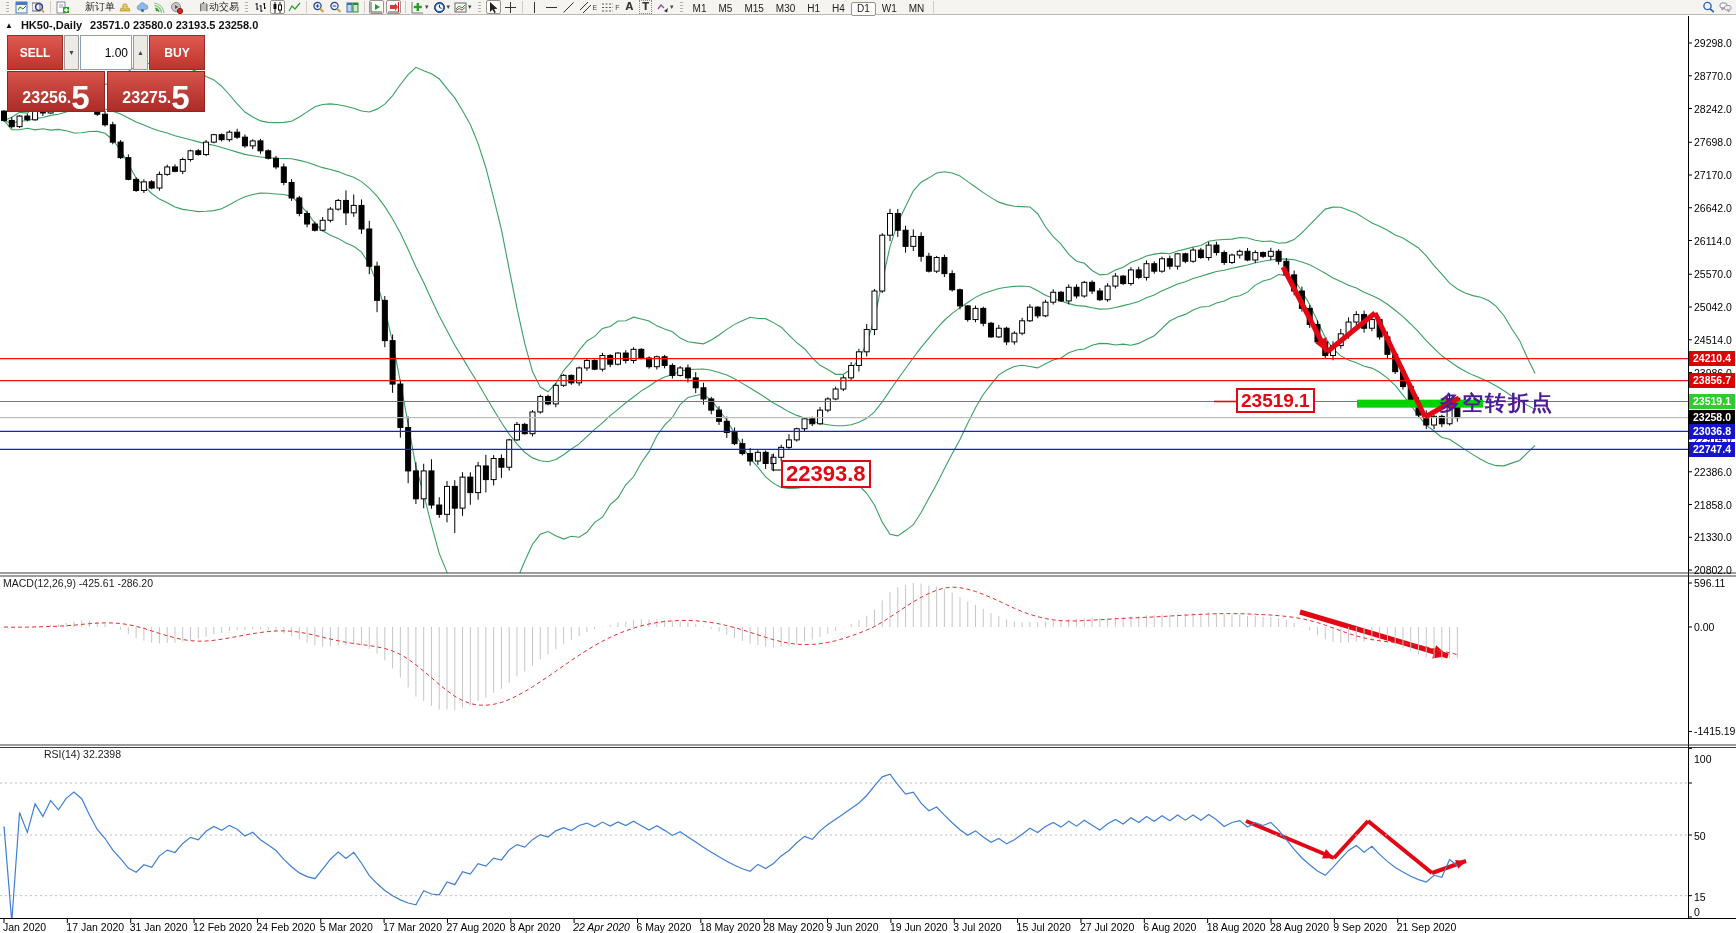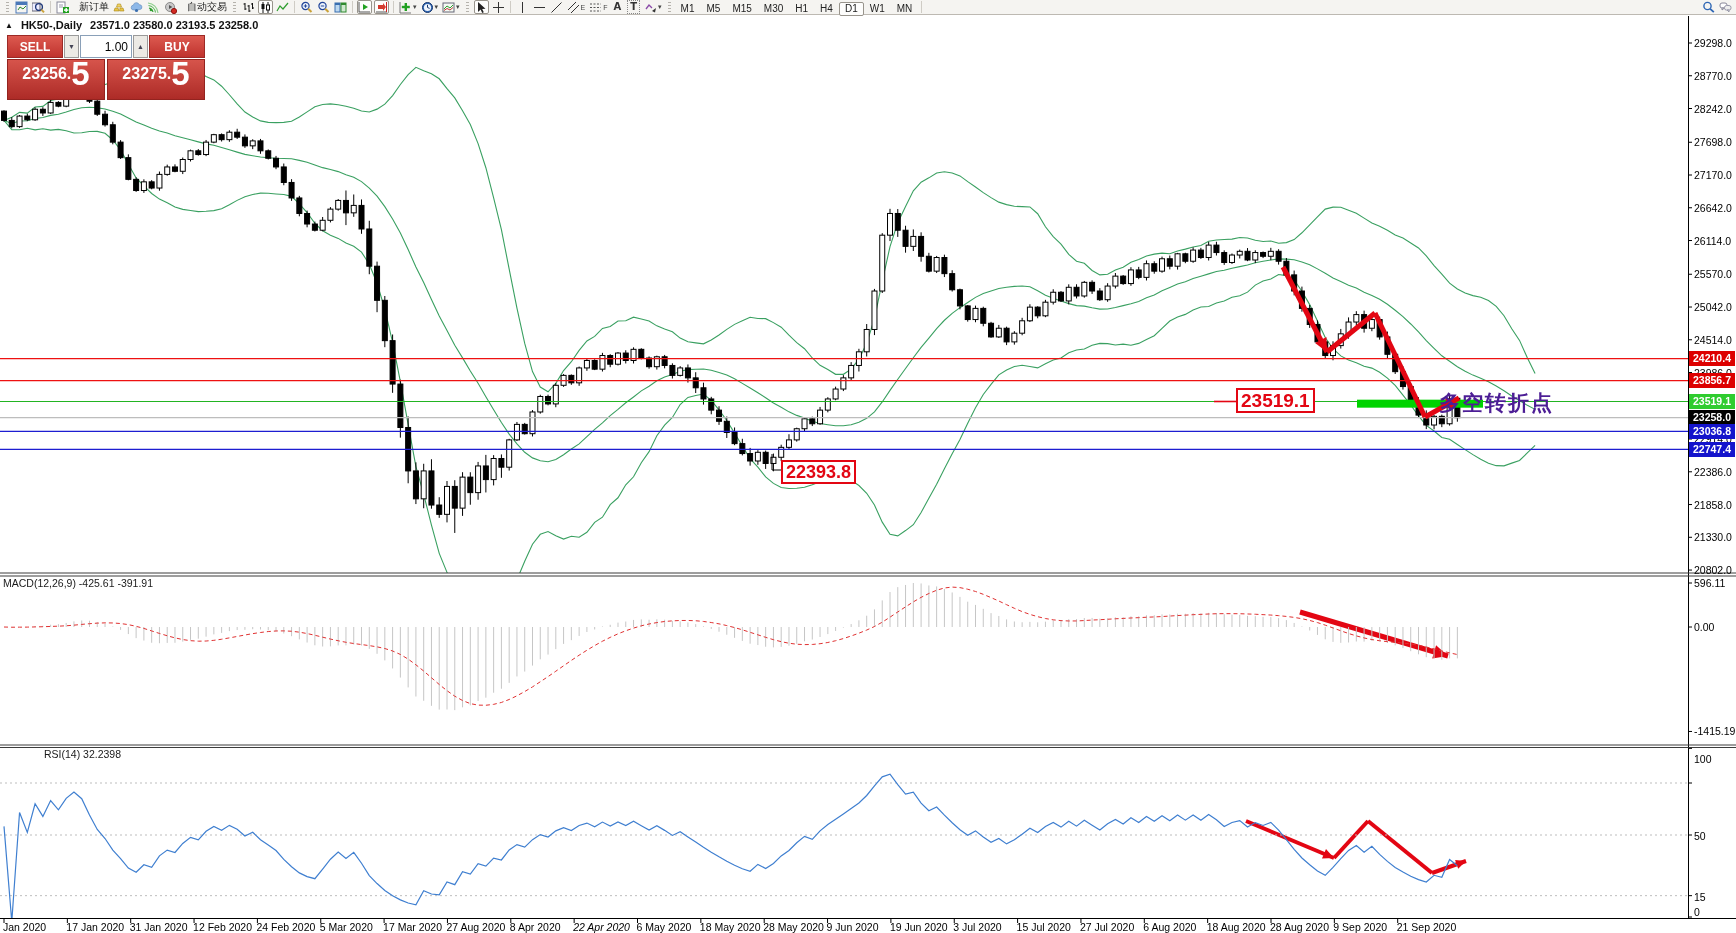--- a/index.html
+++ b/index.html
@@ -11,57 +11,57 @@
            border-bottom:1px solid #bdb9b2;display:flex;align-items:center;padding:0 2px;}
   .tb{border:1px solid transparent;background:transparent;padding:0;margin:0 1px;height:14px;
       display:inline-flex;align-items:center;justify-content:center;cursor:default;}
   .tb.act{border:1px solid #98948c;background:#fdfdfc;border-radius:2px;}
   .ic{width:13px;height:13px;display:block;}
   .li{font:bold 10px/12px "DejaVu Sans",sans-serif;color:#333;padding:0 2px;}
   .caret{font-size:7px;color:#444;margin-left:1px;}
   .sep{width:1px;height:12px;background:#cfccc5;margin:0 3px;flex:0 0 auto;}
   .grip{width:3px;height:11px;margin:0 4px;flex:0 0 auto;
         background:repeating-linear-gradient(to bottom,#b5b2ac 0 1px,transparent 1px 3px);}
-  .tbtext{font-size:10px;color:#222;margin-left:10px;white-space:nowrap;}
+  .tbtext{font-size:10px;color:#222;margin-left:16px;white-space:nowrap;}
   .tfb{font-size:10px;color:#222;background:transparent;border:1px solid transparent;
        height:14px;padding:0 5px;margin:0;cursor:default;}
   .tfb.active{border:1px solid #98948c;background:#fdfdfc;border-radius:2px;}
   .tb-right{margin-left:auto;display:flex;align-items:center;}
   
   .chart-area{position:absolute;left:0;top:16px;width:1736px;height:917px;background:#fff;}
   #csvg{position:absolute;left:0;top:-16px;}
   .chart-title{position:absolute;left:5px;top:3px;font-size:11px;font-weight:bold;color:#111;
                display:flex;gap:8px;align-items:center;white-space:nowrap;}
   .chart-title .tri{font-size:8px;color:#111;}
   
   .trade-panel{position:absolute;left:7px;top:19px;width:198px;}
-  .tp-row1{display:flex;height:23px;gap:1px;}
+  .tp-row1{display:flex;height:35px;gap:1px;}
   .btn-trade{width:56px;background:linear-gradient(#dd5a50,#bf332e);color:#fff;font-weight:bold;
              font-size:12px;border:1px solid #9c2a26;display:flex;align-items:center;justify-content:center;}
   .spin{width:15px;background:#eceae5;border:1px solid #9a9a9a;font-size:7px;color:#445;
         display:flex;align-items:center;justify-content:center;}
   .vol-input{width:52px;flex:1;border:1px solid #8aa0b8;text-align:right;font-size:12px;
              padding:0 3px;font-family:"Liberation Sans",sans-serif;}
   .tp-row2{display:flex;margin-top:1px;gap:2px;height:41px;}
   .quote{flex:1;background:linear-gradient(#d6544b,#ad2b27);border:1px solid #93231f;color:#fff;
-         display:flex;align-items:flex-end;justify-content:center;padding-bottom:12px;}
+         display:flex;align-items:flex-end;justify-content:center;padding-bottom:0;}
   .q-int{font-size:16px;font-weight:bold;line-height:1;margin-bottom:5px;}
   .q-dot{font-size:16px;font-weight:bold;line-height:1;margin-bottom:5px;}
   .q-big{font-size:33px;font-weight:bold;line-height:.8;}
   
   .ptick{position:absolute;font-size:10.5px;color:#000;white-space:nowrap;}
   .pbadge{position:absolute;left:1689px;width:46px;height:15px;line-height:15px;font-size:10.5px;
           font-weight:bold;color:#fff;text-align:center;white-space:nowrap;}
   .dlabel{position:absolute;font-size:10.5px;color:#000;white-space:nowrap;}
   .ind-label{position:absolute;left:3px;font-size:10.5px;color:#1a1a1a;white-space:nowrap;}
   .level-box{position:absolute;border:2px solid #e30613;background:#fff;color:#e30613;
              font-weight:bold;font-size:19px;line-height:1;padding:1px 3px;
              font-family:"Liberation Sans",sans-serif;}
   .box1{left:1236px;top:372px;}
-  .box2{left:781px;top:444px;font-size:18px;}
+  .box2{left:781px;top:444px;font-size:22px;}
   .turning-text{position:absolute;left:1439px;top:373px;font-size:21px;font-weight:bold;
                 color:#4c1d95;letter-spacing:2px;white-space:nowrap;
                 font-family:"DejaVu Sans",sans-serif;}
 </style>
 </head>
 <body>
 
 <div class="screen">
 
   <div class="toolbar">
@@ -1036,20 +1036,20 @@
         <div class="dlabel" style="left: 953.25px; top: 905px;">3 Jul 2020</div>
         <div class="dlabel" style="left: 1016.6px; top: 905px;">15 Jul 2020</div>
         <div class="dlabel" style="left: 1079.95px; top: 905px;">27 Jul 2020</div>
         <div class="dlabel" style="left: 1143.3px; top: 905px;">6 Aug 2020</div>
         <div class="dlabel" style="left: 1206.65px; top: 905px;">18 Aug 2020</div>
         <div class="dlabel" style="left: 1270px; top: 905px;">28 Aug 2020</div>
         <div class="dlabel" style="left: 1333.35px; top: 905px;">9 Sep 2020</div>
         <div class="dlabel" style="left: 1396.7px; top: 905px;">21 Sep 2020</div>
       </div>
 
-    <div class="ind-label" style="top:561px;">MACD(12,26,9) -425.61 -391.91</div>
+    <div class="ind-label" style="top:561px;">MACD(12,26,9) -425.61 -286.20</div>
     <div class="ind-label" style="top:732px;padding-left:41px;">RSI(14) 32.2398</div>
 
     <div class="level-box box1">23519.1</div>
     <div class="level-box box2">22393.8</div>
     <div class="turning-text">多空转折点</div>
   </div>
 </div>
 
 </body></html>

